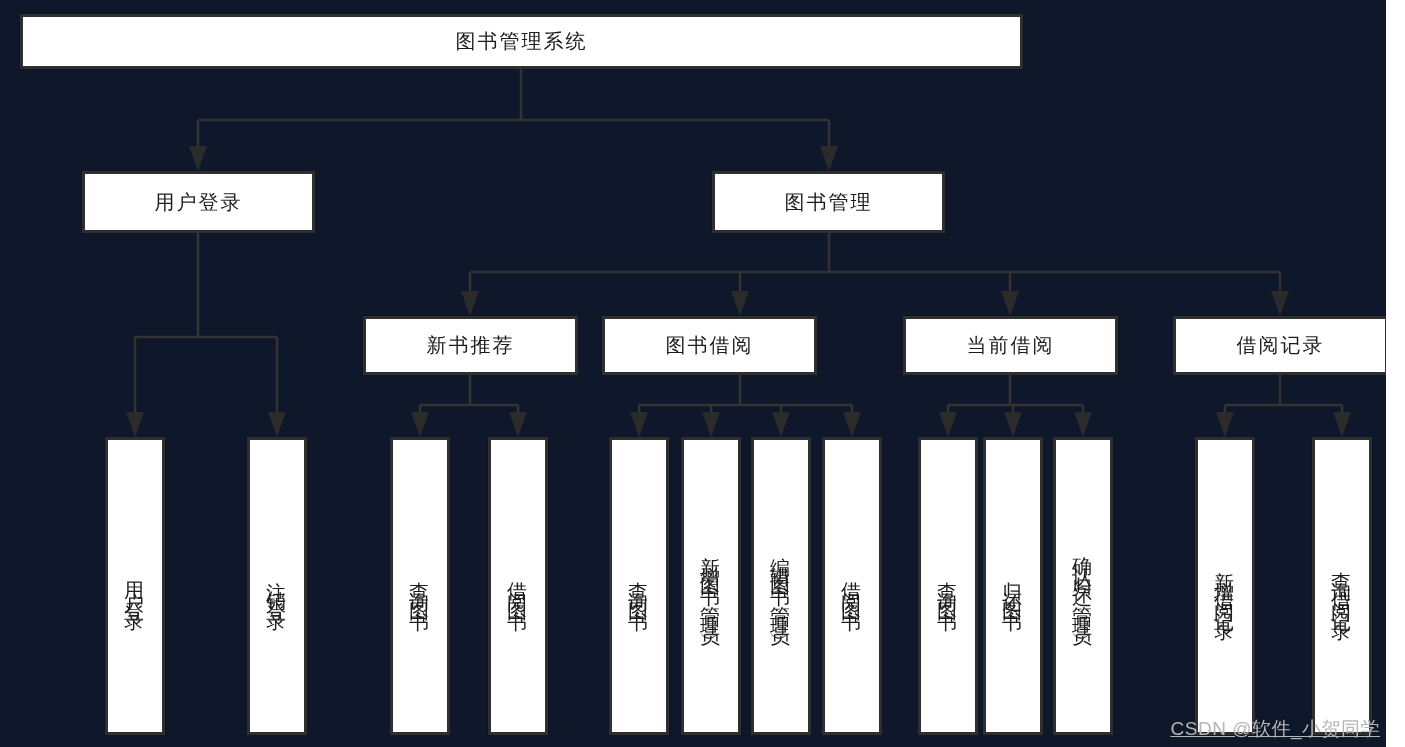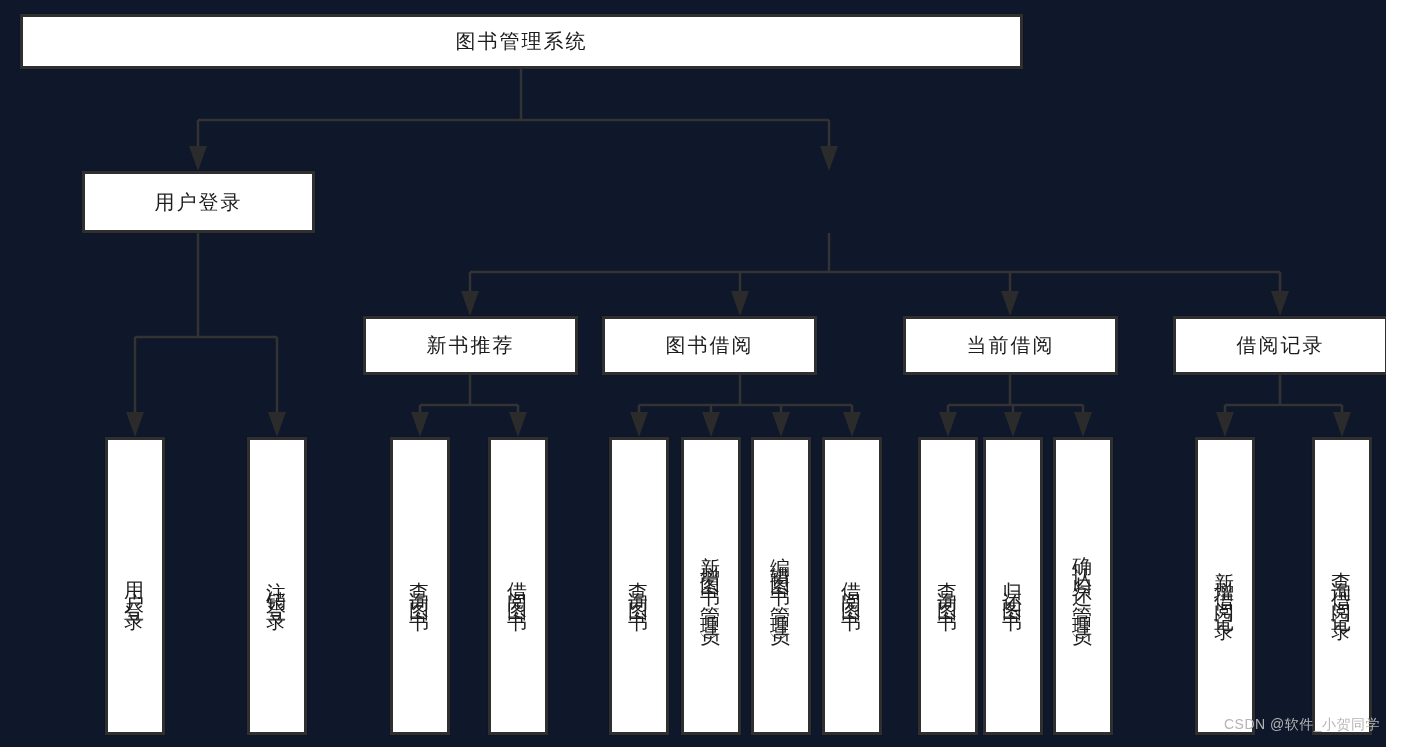--- a/index.html
+++ b/index.html
@@ -49,25 +49,26 @@
     text-orientation: mixed;
     font-size: 20px;
     letter-spacing: 10px;
     color: #1c1c1c;
     box-shadow: 0 0 0 1px rgba(0,0,0,0.06);
   }
   .watermark {
     position: absolute;
     top: 716px;
     right: 6px;
-    font-size: 14px;
+    font-size: 19px;
     letter-spacing: 0.5px;
     color: #b5b5b5;
     white-space: nowrap;
     z-index: 5;
+    text-decoration: underline;
   }
 </style>
 </head>
 <body>
 
 <div class="stage">
 
   <svg class="connectors" width="1405" height="747" viewBox="0 0 1405 747">
     <path fill="none" stroke="#333333" stroke-width="2.5" d="
       M521 69 V120 M198 120 H829 M198 120 V150 M829 120 V150
@@ -86,20 +87,21 @@
       M630 412 L648 412 L639 437 Z  M702 412 L720 412 L711 437 Z
       M772 412 L790 412 L781 437 Z  M843 412 L861 412 L852 437 Z
       M939 412 L957 412 L948 437 Z  M1004 412 L1022 412 L1013 437 Z
       M1074 412 L1092 412 L1083 437 Z  M1216 412 L1234 412 L1225 437 Z
       M1333 412 L1351 412 L1342 437 Z"></path>
   </svg>
 
   <div class="box" style="left:20px; top:14px; width:1003px; height:55px;">图书管理系统</div>
 
   <div class="box" style="left:82px; top:171px; width:233px; height:62px;">用户登录</div>
+  <div class="box" style="left:712px; top:171px; width:233px; height:62px;">图书管理</div>
 
   <div class="box" style="left:363px; top:316px; width:215px; height:59px;text-align:right;">新书推荐</div>
   <div class="box" style="left:602px; top:316px; width:215px; height:59px;">图书借阅</div>
   <div class="box" style="left:903px; top:316px; width:215px; height:59px;">当前借阅</div>
   <div class="box" style="left:1173px; top:316px; width:215px; height:59px;">借阅记录</div>
 
   <div class="leaf" style="left:105px;">用户登录</div>
   <div class="leaf" style="left:247px;">注销登录</div>
 
   <div class="leaf" style="left:390px;">查询图书</div>

